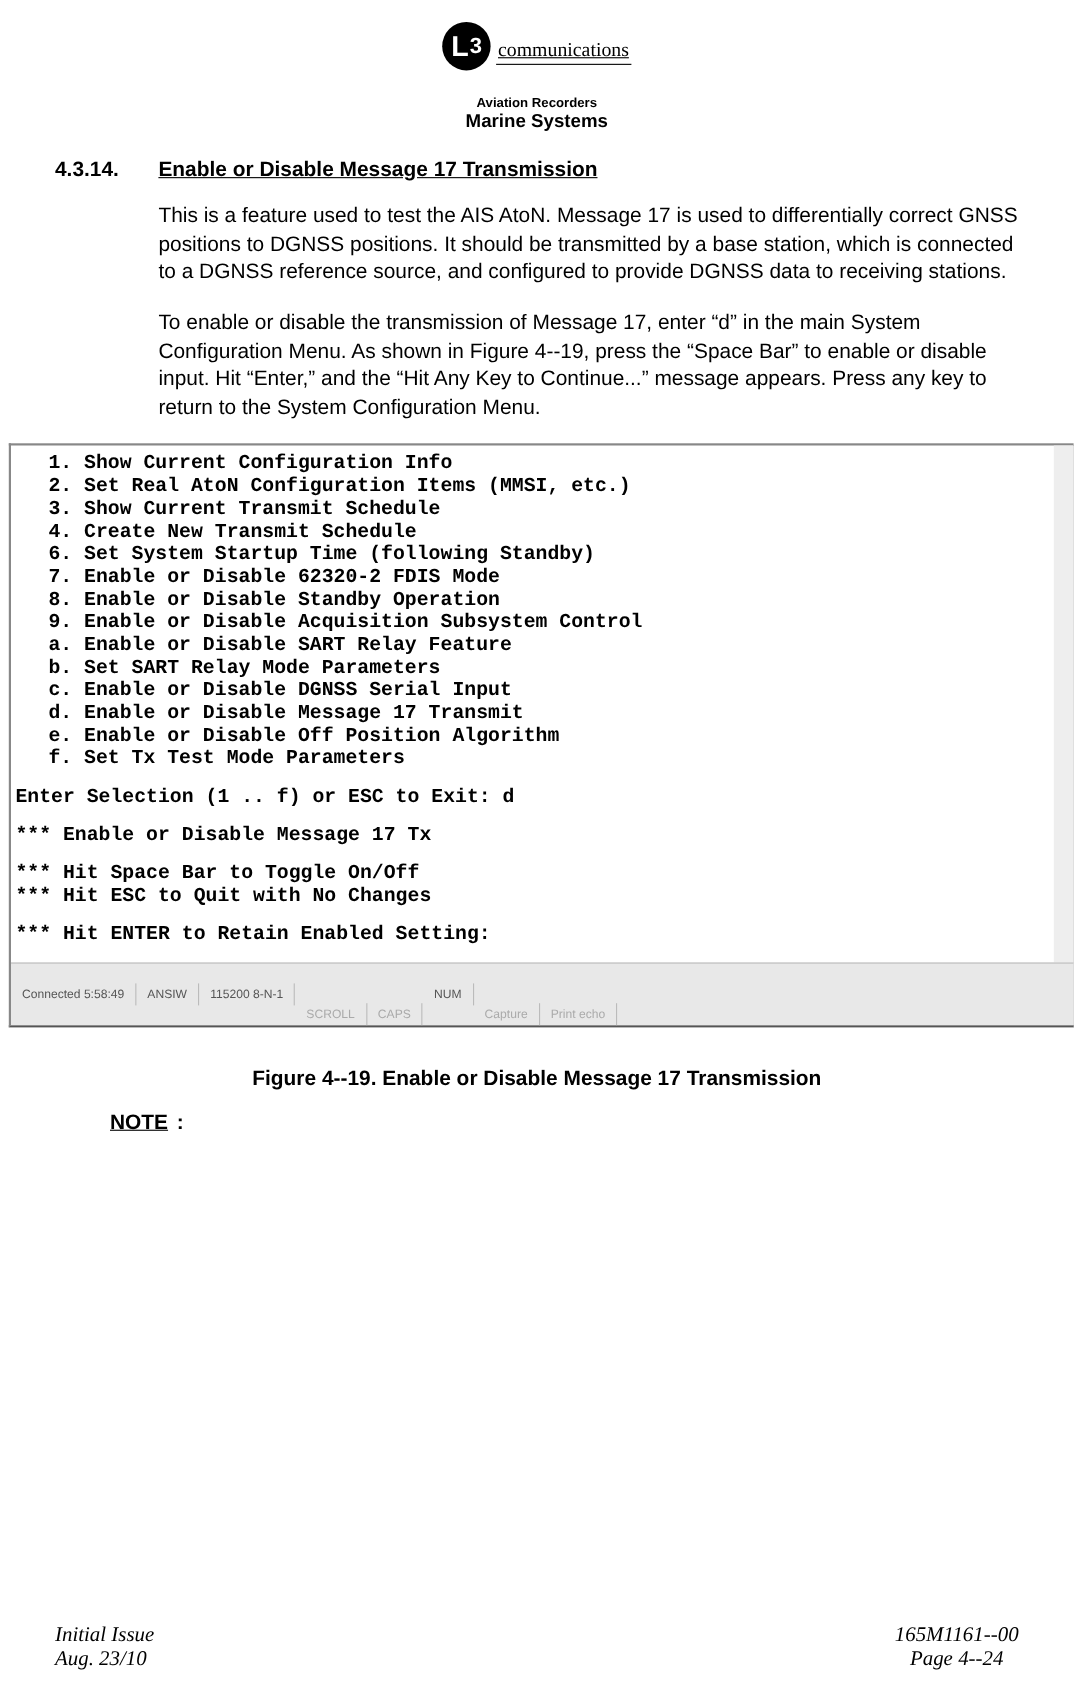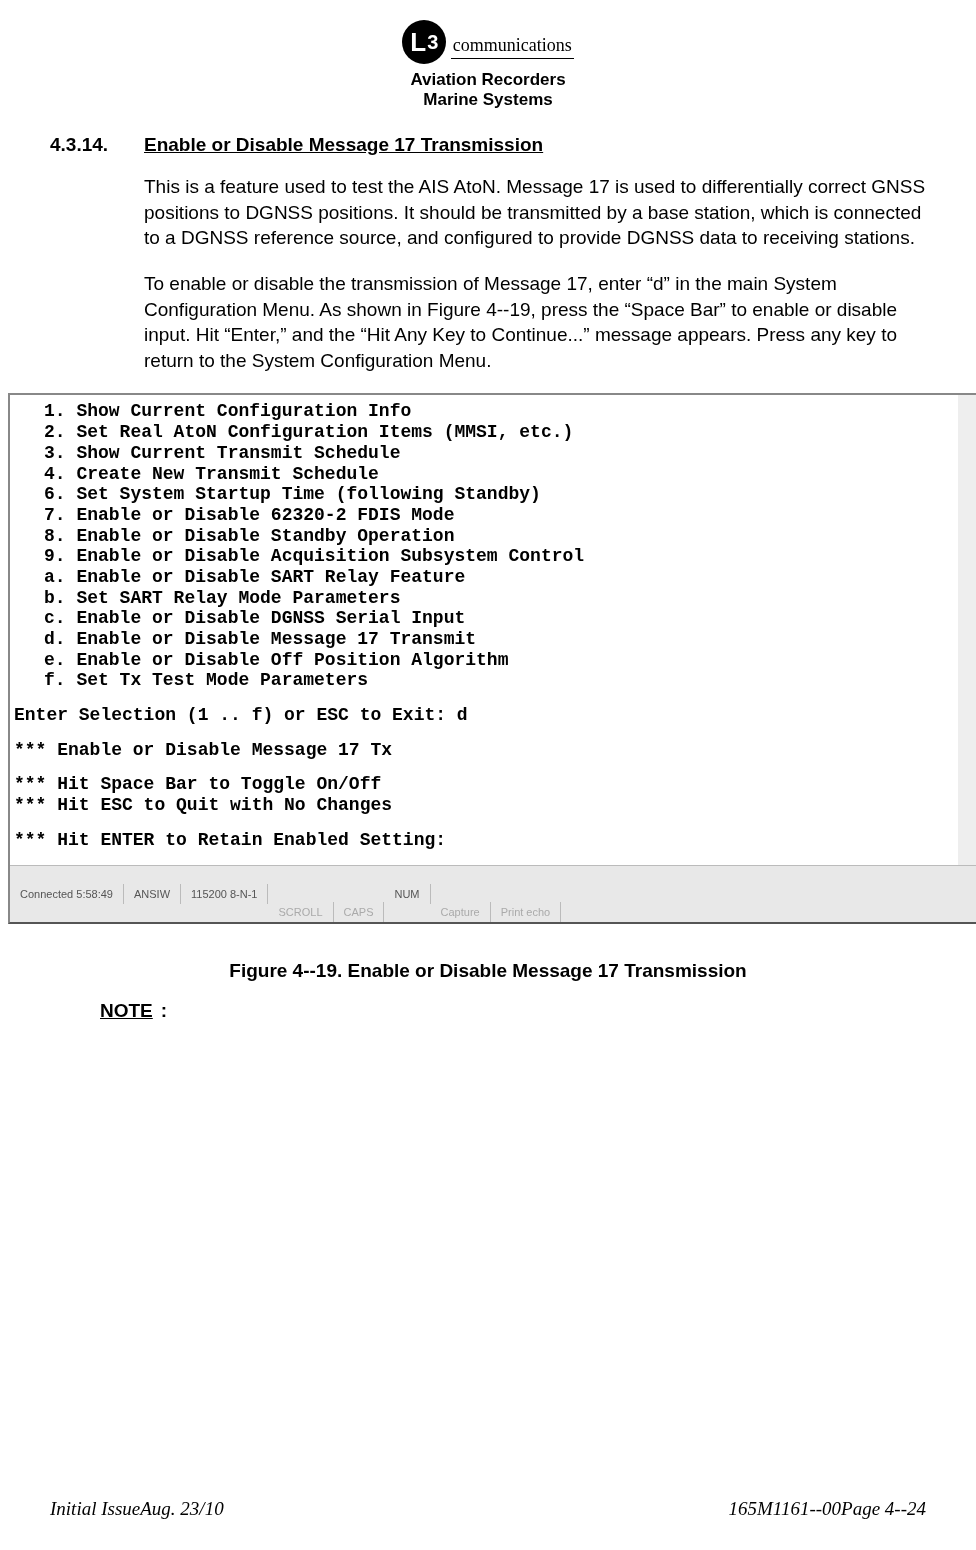--- a/index.html
+++ b/index.html
@@ -34,25 +34,26 @@
     }
     .logo-l { font-size: 26px; margin-right: 1px; }
     .logo-3 { font-size: 20px; }
     .comm {
       font-family: Georgia, serif;
       font-size: 18px;
       border-bottom: 1px solid #000;
       display: inline-block;
       padding: 0 2px 2px;
       margin-bottom: 4px;
+      text-decoration: underline;
     }
     .division1 {
       font-weight: bold;
-      font-size: 17px;
-      margin-top: 4px;
+      font-size: 12px;
+      margin-top: 20px;
     }
     .division2 {
       font-weight: bold;
       font-size: 17px;
     }
     .section-row {
       display: flex;
       align-items: baseline;
       margin-bottom: 18px;
     }
@@ -140,21 +141,21 @@
       left: 50px;
       right: 50px;
       display: flex;
       justify-content: space-between;
       font-family: Georgia, "Times New Roman", serif;
       font-style: italic;
       font-size: 19px;
     }
     .footer .left, .footer .right {
       display: flex;
-      flex-direction: row;
+      flex-direction: column;
     }
     .footer .right { text-align: center; }
   </style>
 </head>
 <body>
 
 <div class="header">
   <div class="logo-wrap">
     <div class="logo-circle">
       <span class="logo-l">L</span>

